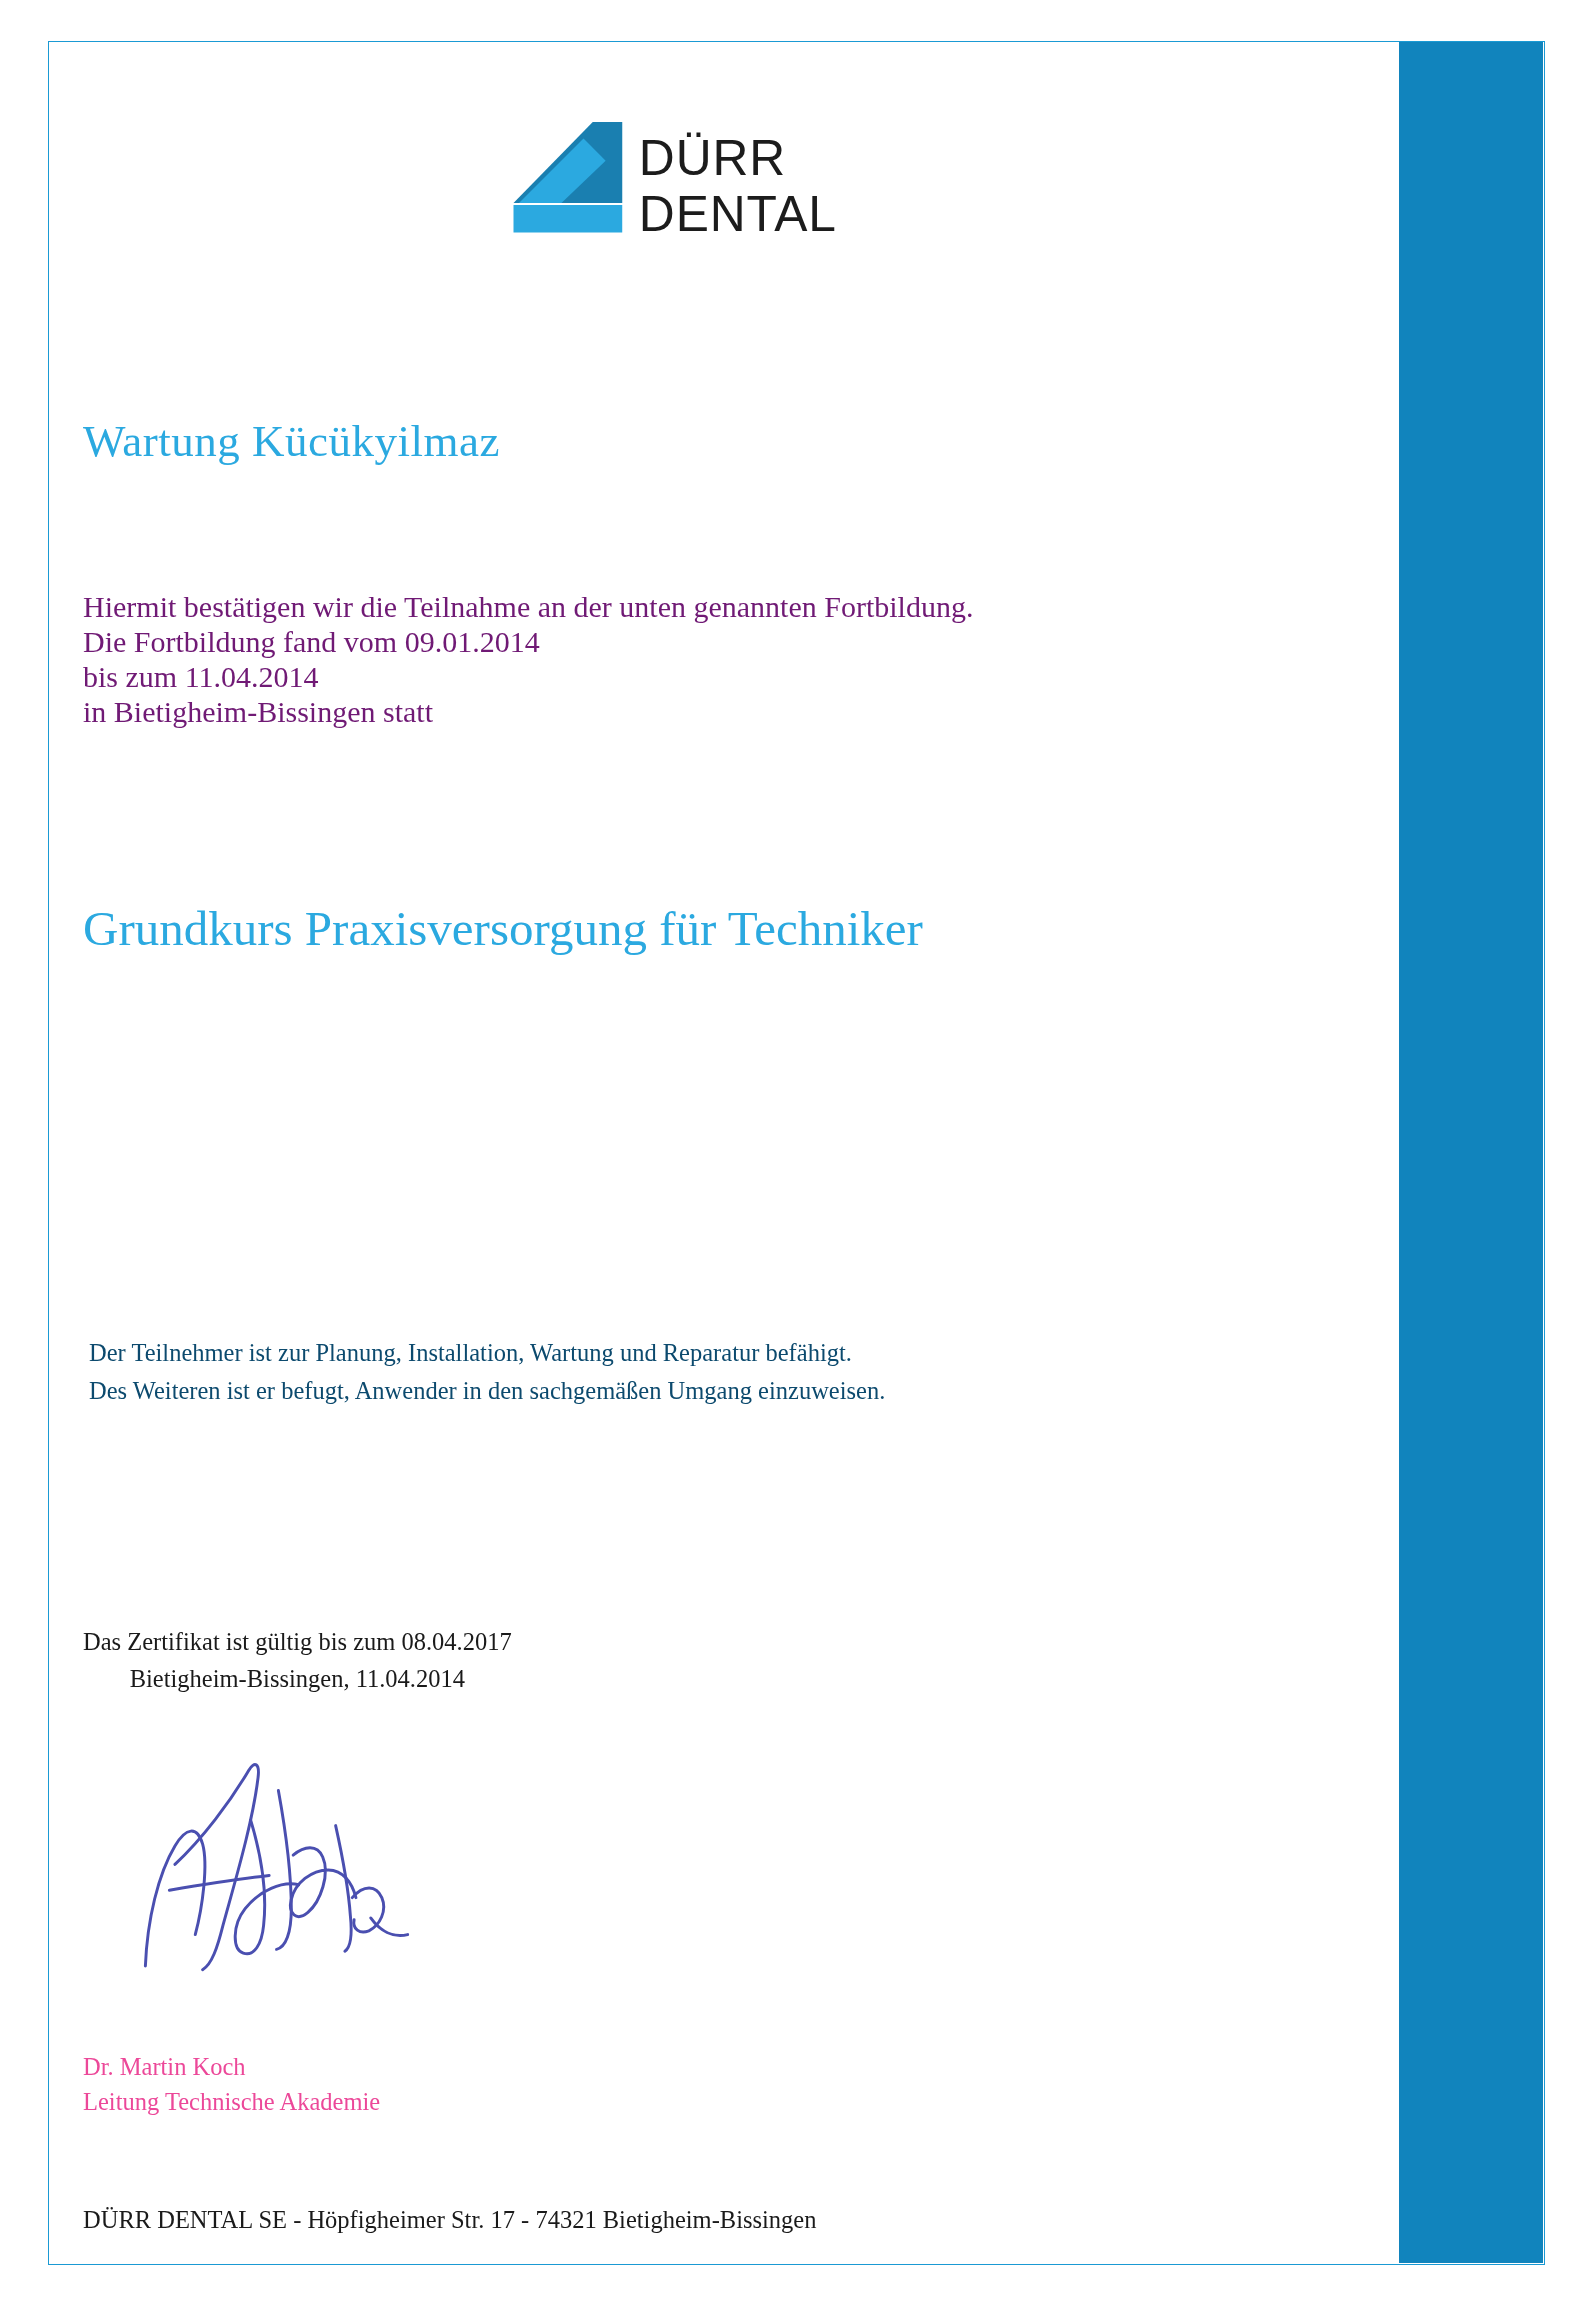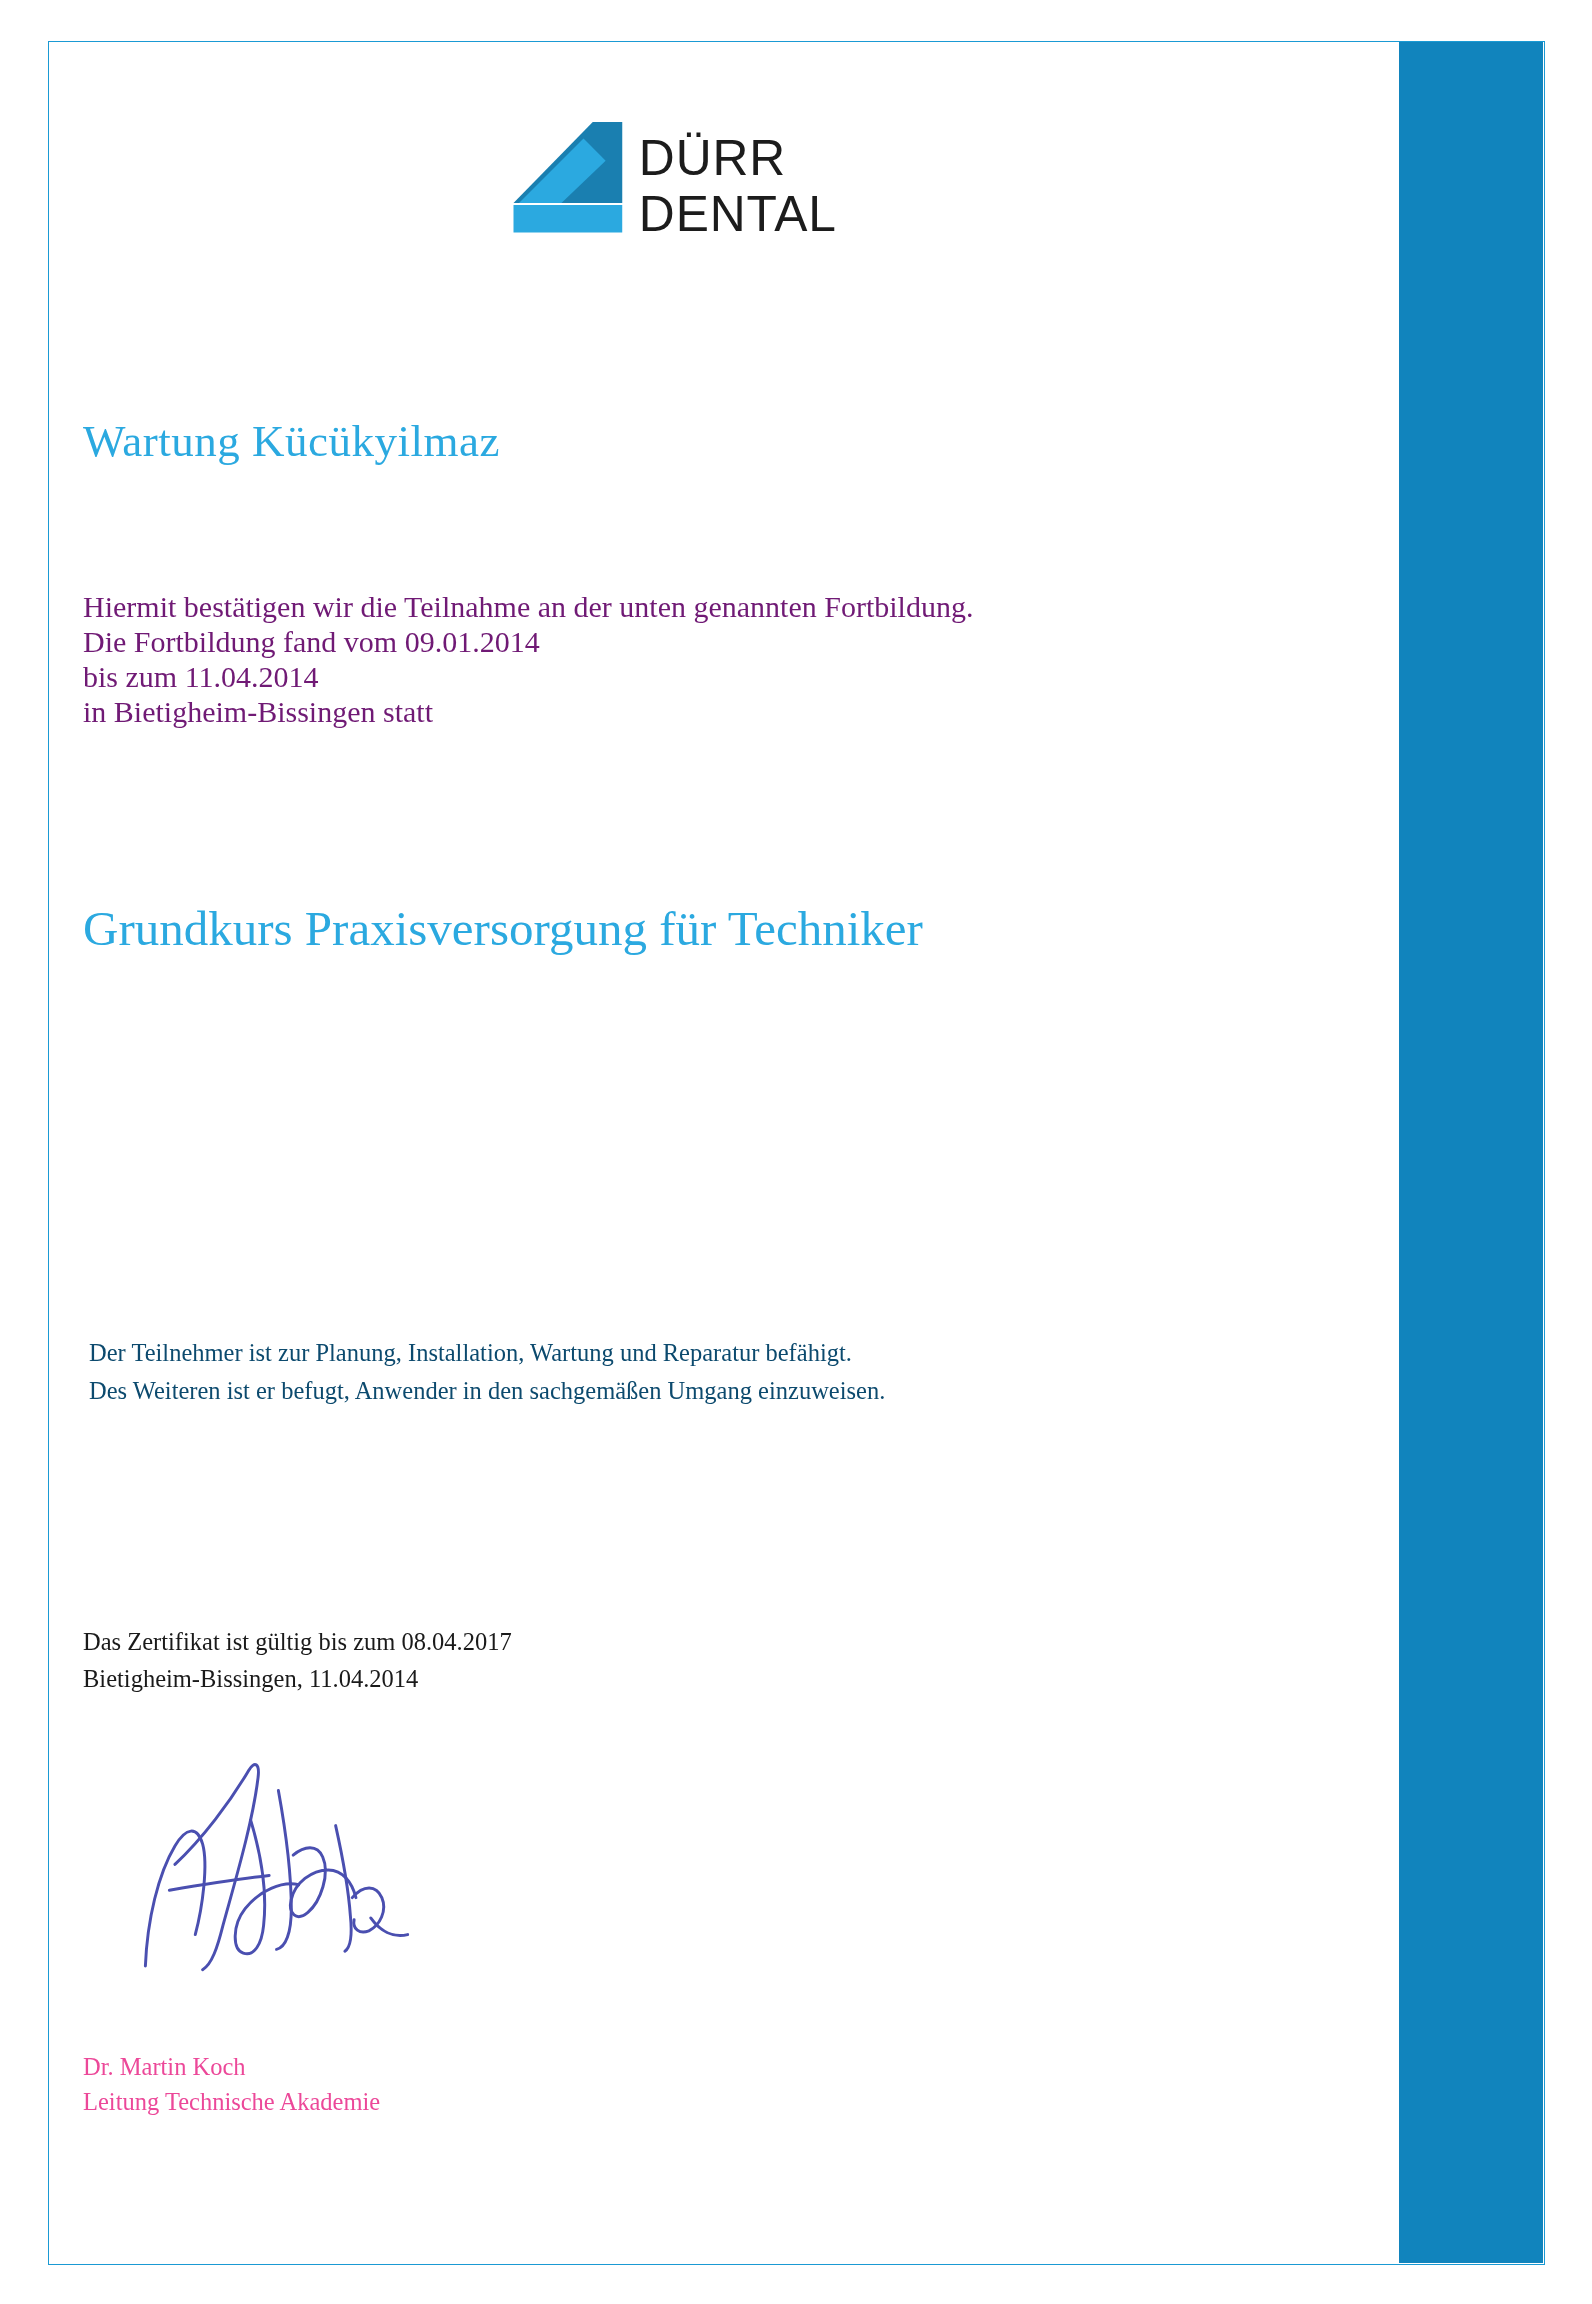--- a/index.html
+++ b/index.html
@@ -98,21 +98,21 @@
 
   
   .validity {
     position: absolute;
     left: 83px;
     top: 1623px;
     font-size: 24.5px;
     color: #1a1a1a;
     line-height: 37px;
   }
-  .validity div { white-space: nowrap; }
+  .validity div { white-space: nowrap; text-align: center; }
 
   
   .signature {
     position: absolute;
     left: 138px;
     top: 1735px;
     width: 314px;
     height: 268px;
   }
   .signature svg { display: block; }
@@ -192,15 +192,16 @@
         <path d="M252,198 C262,212 276,220 292,216"></path>
       </g>
     </svg>
   </div>
 
   <div class="signer">
     <div>Dr. Martin Koch</div>
     <div>Leitung Technische Akademie</div>
   </div>
 
+  <div class="footer">DÜRR DENTAL SE - Höpfigheimer Str. 17 - 74321 Bietigheim-Bissingen</div>
 
 </div>
 
 
 </body></html>

